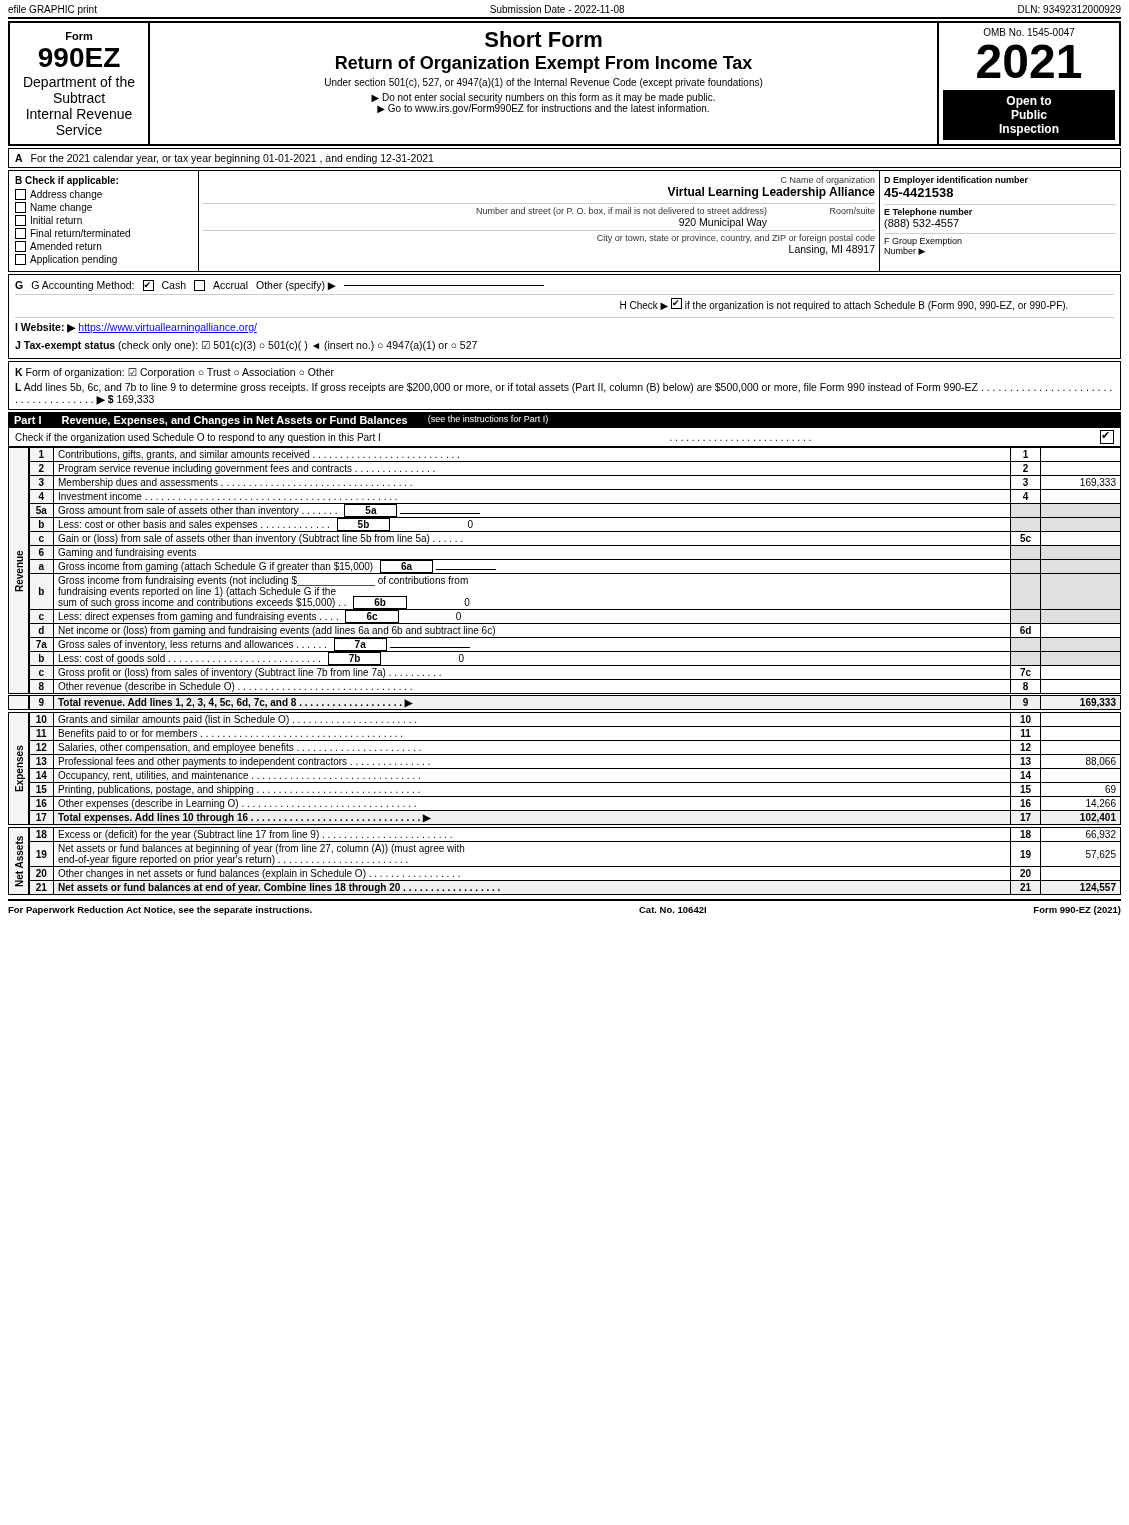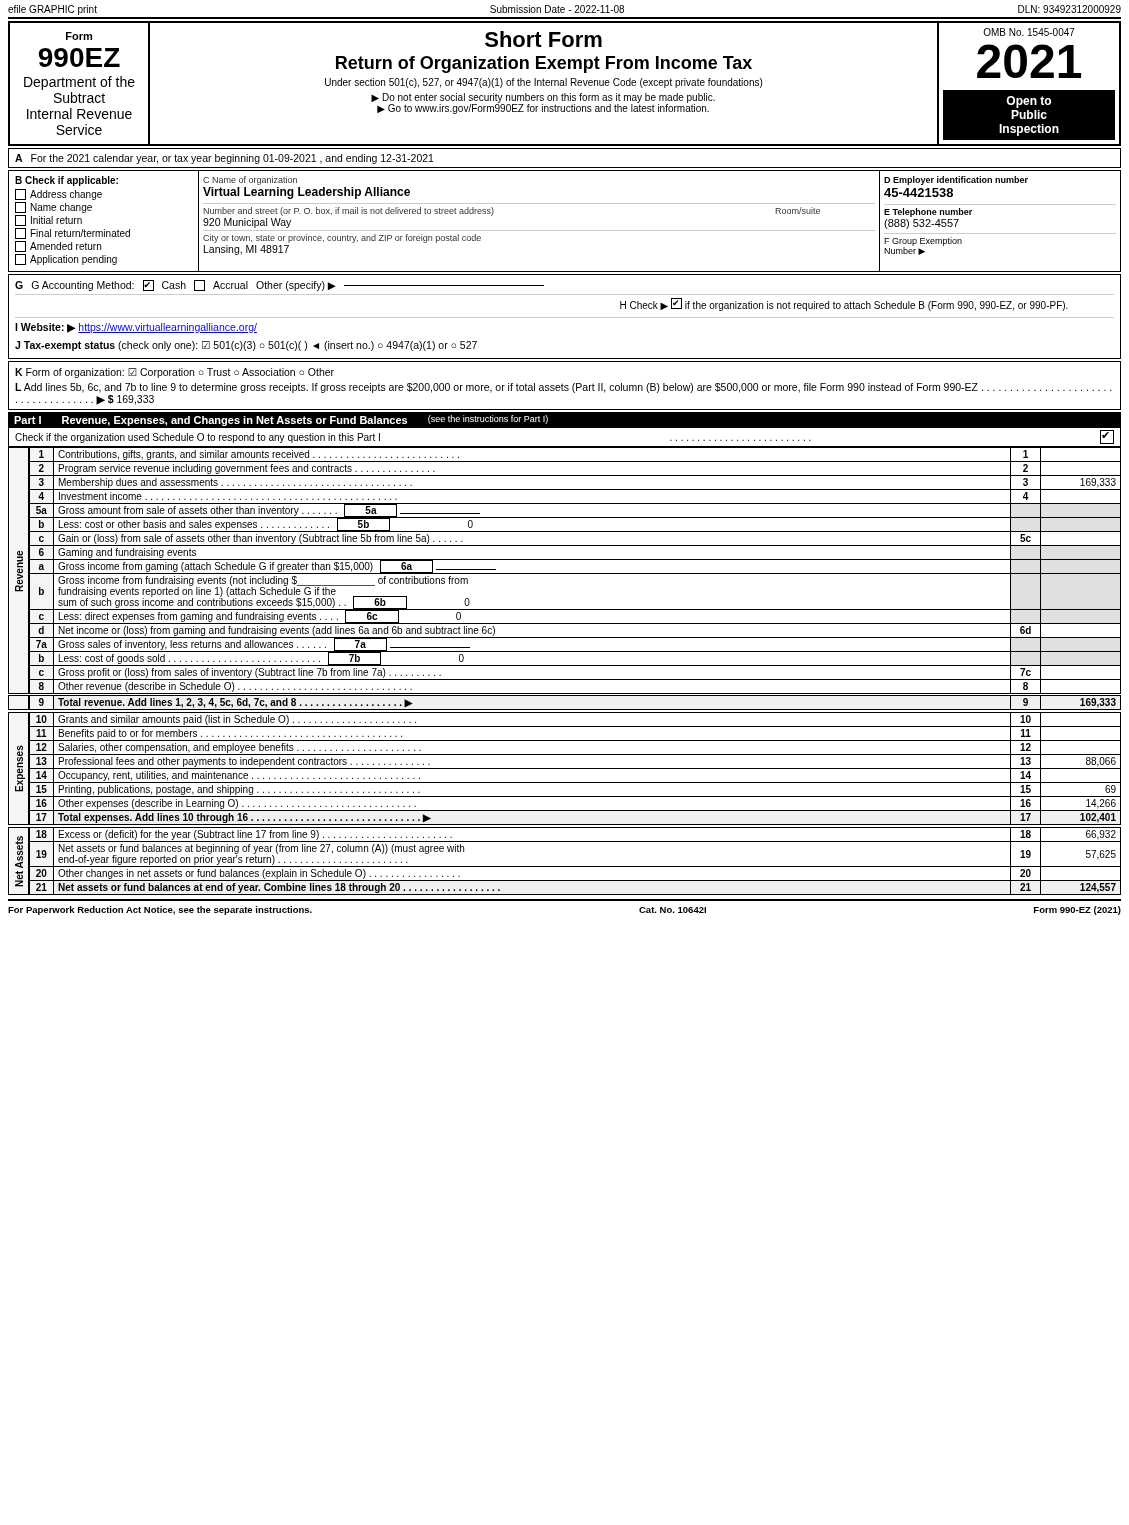--- a/index.html
+++ b/index.html
@@ -85,21 +85,21 @@
       <div class="open-public-box">
         <span>Open to</span><br>
         <span>Public</span><br>
         <span>Inspection</span>
       </div>
     </div>
   </div>
 
   <div style="border: 1.5px solid #000; padding: 3px 6px; margin-bottom: 2px; font-size: 10.5px; display:flex; gap:8px;">
     <span style="font-weight:bold;">A</span>
-    <span>For the 2021 calendar year, or tax year beginning 01-09-2021 , and ending 12-31-2021</span>
+    <span>For the 2021 calendar year, or tax year beginning 01-01-2021 , and ending 12-31-2021</span>
   </div>
 
   <div style="border: 1.5px solid #000; margin-bottom: 2px; display: flex;">
 
     <div style="width:190px; border-right:1px solid #000; padding:4px 6px;">
       <div style="font-weight:bold; font-size:10px; margin-bottom:3px;"><span>B</span> Check if applicable:</div>
       <div class="check-item">
         <span class="small-checkbox"></span>
         <span>Address change</span>
       </div>
@@ -118,21 +118,21 @@
       <div class="check-item">
         <span class="small-checkbox"></span>
         <span>Amended return</span>
       </div>
       <div class="check-item">
         <span class="small-checkbox"></span>
         <span>Application pending</span>
       </div>
     </div>
 
-    <div style="flex:1; border-right:1px solid #000; padding:4px;">
+    <div style="flex:1; border-right:1px solid #000; padding:4px;text-align:right;">
       <div style="font-size:9px; color:#333;">C Name of organization</div>
       <div style="font-size:12px; font-weight:bold;">Virtual Learning Leadership Alliance</div>
       <div style="margin-top:4px; border-top:1px solid #ccc; padding-top:2px; display:flex; gap:8px;">
         <div style="flex:1;">
           <div style="font-size:9px; color:#333;">Number and street (or P. O. box, if mail is not delivered to street address)</div>
           <div style="font-size:10.5px;">920 Municipal Way</div>
         </div>
         <div style="width:100px;">
           <div style="font-size:9px; color:#333;">Room/suite</div>
           <div style="font-size:10.5px;"></div>

